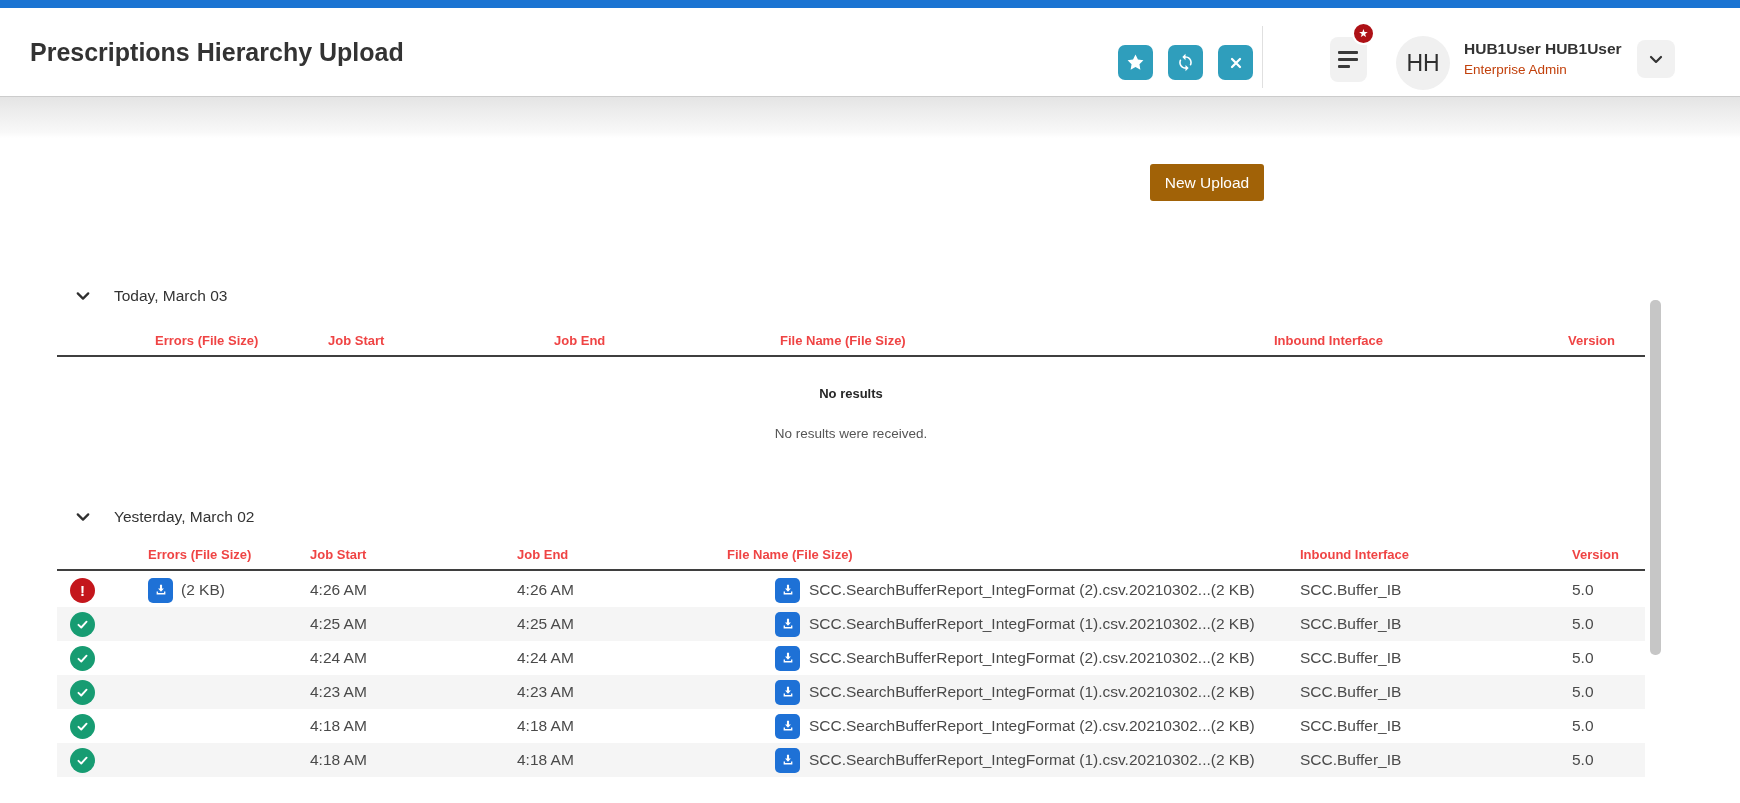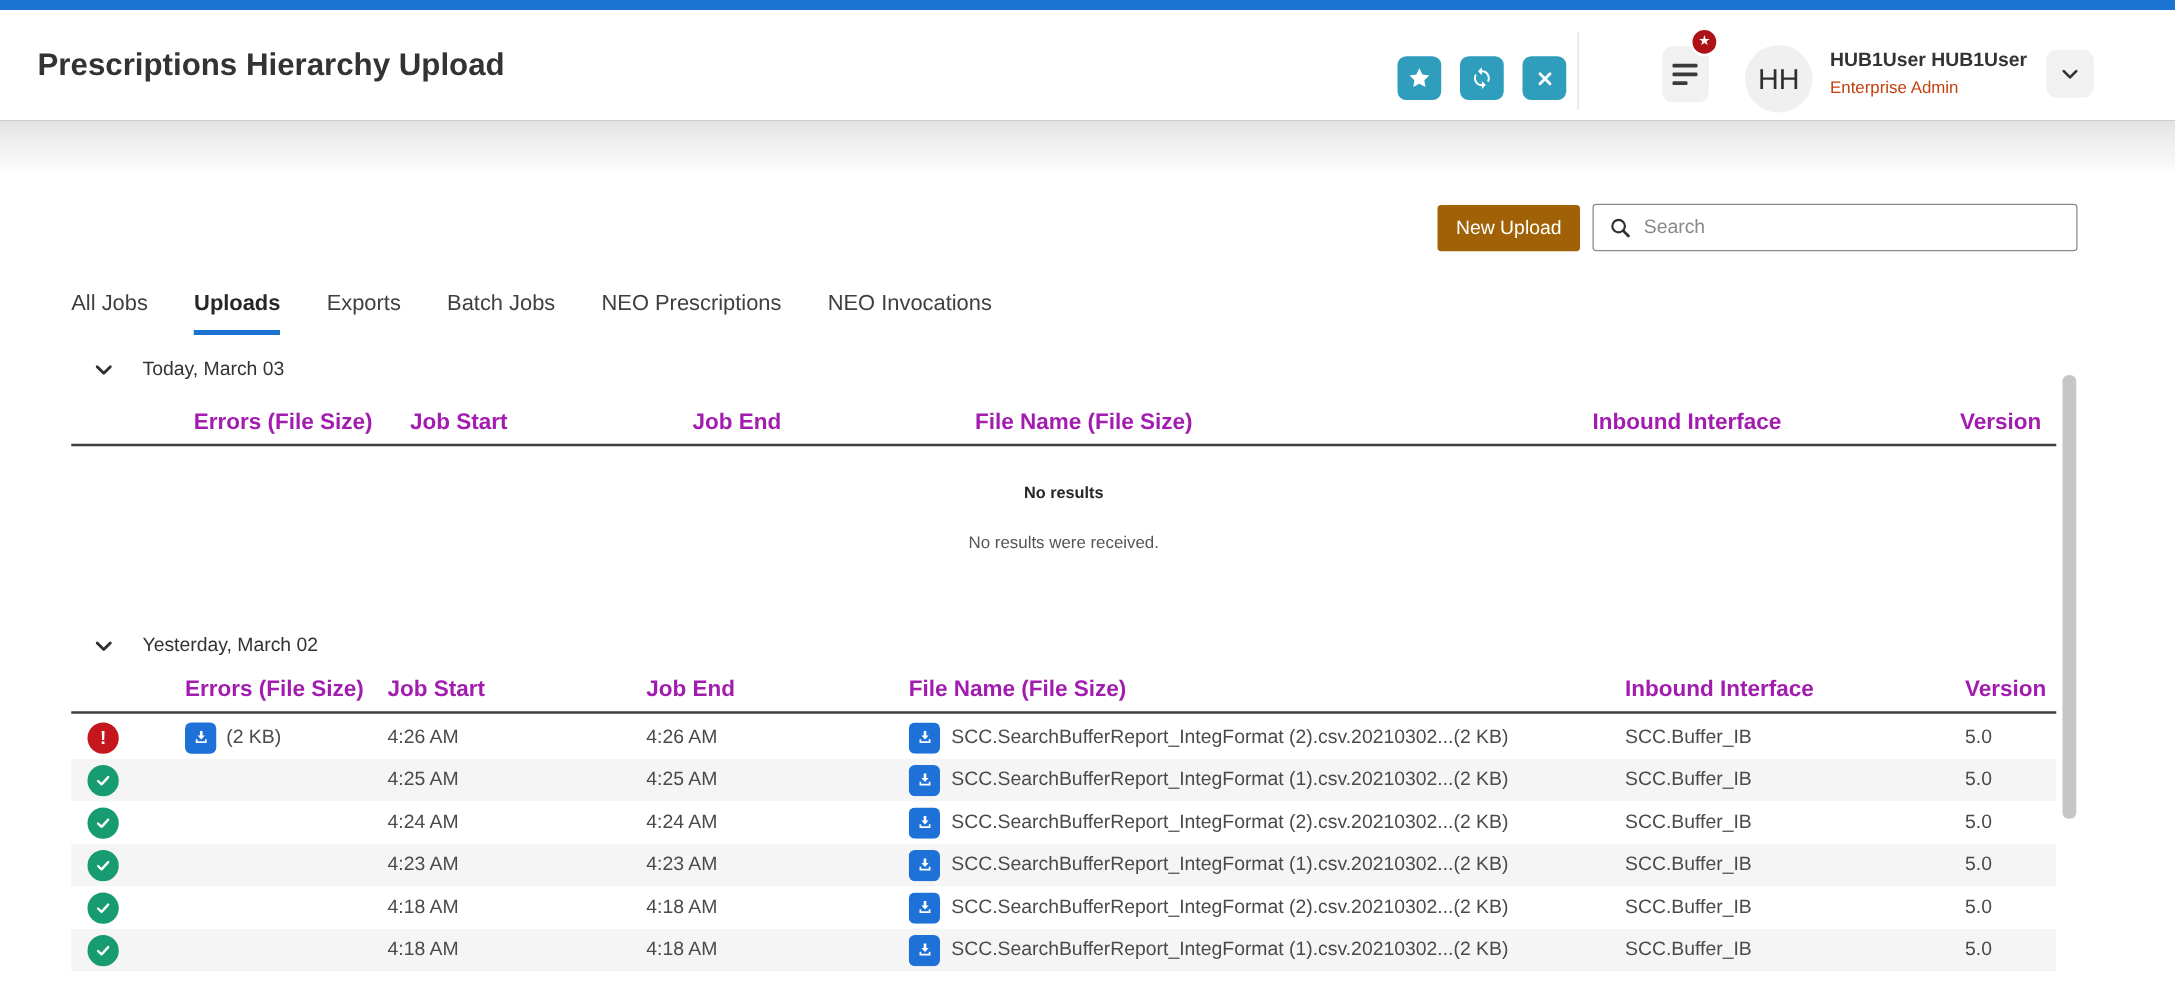--- a/index.html
+++ b/index.html
@@ -59,40 +59,40 @@
   .section-head { position:absolute; left:72px; display:flex; align-items:center; }
   .section-head .chev { width:22px; height:22px; border:none; background:transparent; cursor:pointer;
     display:flex; align-items:center; justify-content:center; padding:0; }
   .section-title { font-size:15.5px; color:#333; margin-left:20px; }
 
   
   .thead, .trow { position:absolute; left:57px; width:1588px; display:grid; align-items:center; }
   .grid-today { grid-template-columns:98px 173px 226px 226px 494px 294px 1fr; }
   .grid-yest  { grid-template-columns:91px 162px 207px 210px 573px 272px 1fr; }
   .thead { border-bottom:2px solid #3f3f3f; align-items:end; }
-  .thead div { font-size:18px; font-weight:700; color:#a21caf; padding-bottom:7px; }
+  .thead div { font-size:13px; font-weight:700; color:#ef4444; padding-bottom:7px; }
   .thead-today { top:326px; height:31px; }
   .thead-yest  { top:541px; height:30px; }
 
   .empty-title { position:absolute; left:57px; top:386px; width:1588px; text-align:center;
     font-size:13px; font-weight:700; color:#262626; }
   .empty-msg { position:absolute; left:57px; top:426px; width:1588px; text-align:center;
     font-size:13.5px; color:#555; }
 
   .rows { position:absolute; left:0; top:573px; width:1740px; }
   .trow { position:relative; left:57px; height:34px; font-size:15.5px; color:#4a4a4a; }
   .trow.alt { background:#f5f5f5; }
   .cell-status { padding-left:13px; }
   .status-ico { width:25px; height:25px; border-radius:50%; display:flex; align-items:center;
     justify-content:center; color:#fff; }
   .status-error { background:#C4161C; font-weight:700; font-size:15px; }
   .status-success { background:#179C72; }
   .dl-chip { width:25px; height:25px; border-radius:5px; background:#1E71D6; border:none;
     display:inline-flex; align-items:center; justify-content:center; cursor:pointer; flex:none; }
-  .cell-file { display:flex; align-items:center; gap:9px; overflow:hidden; white-space:nowrap; }
+  .cell-file { display:flex; align-items:center; gap:9px; overflow:hidden; white-space:nowrap;margin-left:48px; }
   .cell-errors { display:flex; align-items:center; gap:8px; }
 
   
   .scroll-thumb { position:absolute; left:1650px; top:300px; width:11px; height:355px;
     background:#c6c6c6; border-radius:5px; cursor:pointer; }
 
   svg { display:block; }
 </style>
 </head>
 <body>
@@ -145,38 +145,21 @@
         <svg width="20" height="20" viewBox="0 0 24 24" fill="none">
             <path d="M6 9.5l6 6 6-6" stroke="#333" stroke-width="2.6" stroke-linecap="round" stroke-linejoin="round"></path>
           </svg>
       </span>
     </button>
   </div>
 
   <div class="band"></div>
 
   <button class="new-upload">New Upload</button>
-  <div class="search-box">
-    <span>
-      <svg width="18" height="18" viewBox="0 0 24 24" fill="none">
-          <circle cx="10.5" cy="10.5" r="6.7" stroke="#2f2f2f" stroke-width="2.3"></circle>
-          <line x1="15.6" y1="15.6" x2="21" y2="21" stroke="#2f2f2f" stroke-width="3" stroke-linecap="round"></line>
-        </svg>
-    </span>
-    <input type="text" placeholder="Search" style="">
-  </div>
-
-  <div class="tabs">
-    <div class="tab">All Jobs</div>
-    <div class="tab active">Uploads</div>
-    <div class="tab">Exports</div>
-    <div class="tab">Batch Jobs</div>
-    <div class="tab">NEO Prescriptions</div>
-    <div class="tab">NEO Invocations</div>
-  </div>
+
 
   <div class="section-head" style="top:285px">
     <button class="chev">
       <span>
         <svg width="18" height="18" viewBox="0 0 24 24" fill="none">
             <path d="M5 8.5l7 7 7-7" stroke="#2f2f2f" stroke-width="3" stroke-linecap="round" stroke-linejoin="round"></path>
           </svg>
       </span>
     </button>
     <div class="section-title">Today, March 03</div>

